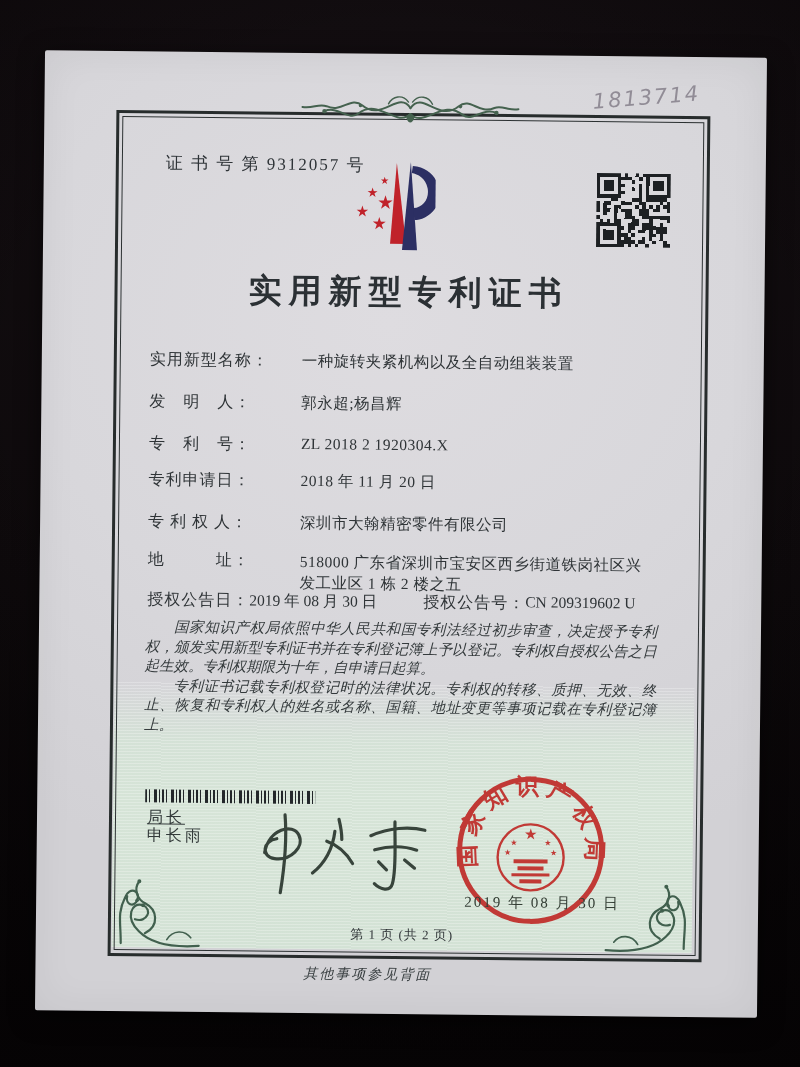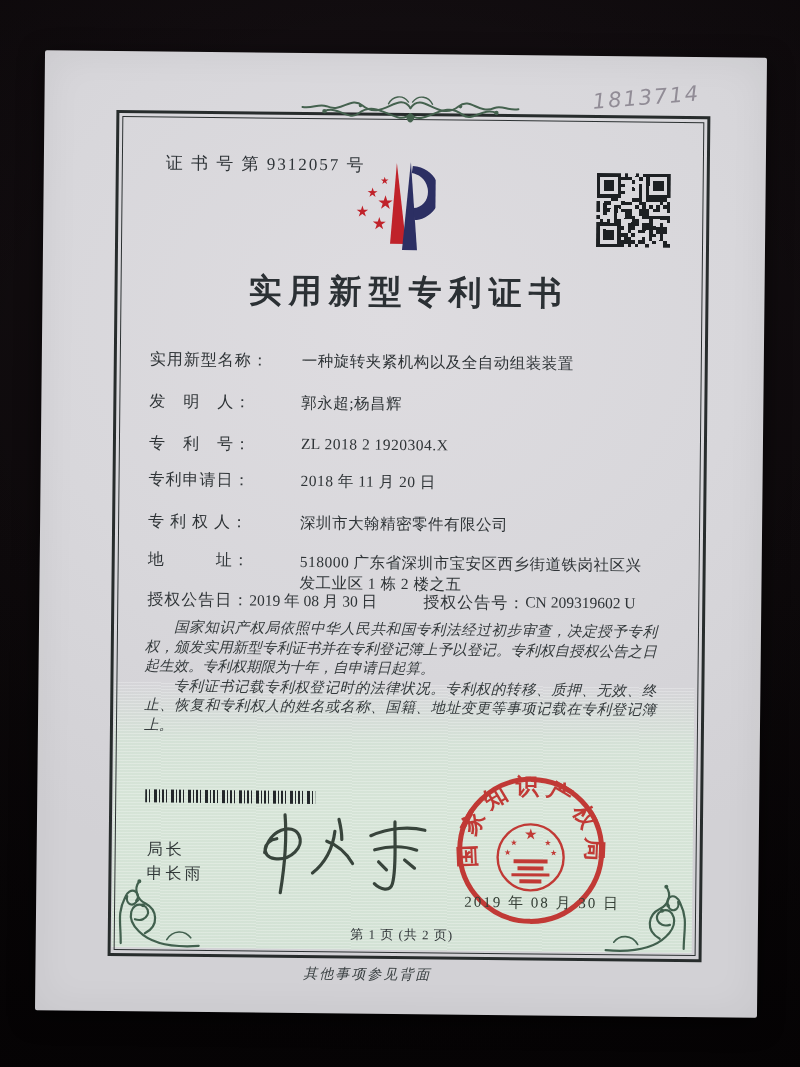--- a/index.html
+++ b/index.html
@@ -402,22 +402,22 @@
     <span class="val">CN 209319602 U</span>
   </div>
 
   <div class="abs paras">
     <p>国家知识产权局依照中华人民共和国专利法经过初步审查，决定授予专利权，颁发实用新型专利证书并在专利登记簿上予以登记。专利权自授权公告之日起生效。专利权期限为十年，自申请日起算。</p>
     <p>专利证书记载专利权登记时的法律状况。专利权的转移、质押、无效、终止、恢复和专利权人的姓名或名称、国籍、地址变更等事项记载在专利登记簿上。</p>
   </div>
 
   <div class="abs barcode"></div>
 
-  <div class="abs director" style="top:788px;">局长</div>
-  <div class="abs director" style="top:812px;">申长雨</div>
+  <div class="abs director" style="top:756px;text-decoration:underline;">局长</div>
+  <div class="abs director" style="top:774px;">申长雨</div>
 
   <div class="abs sig">
     <svg width="190" height="100" viewBox="0 0 190 100" fill="none" stroke="#27332b" stroke-width="3.2" stroke-linecap="round" stroke-linejoin="round" opacity=".9">
       <path d="M18,52 C22,28 46,22 52,34 C58,46 44,60 28,58 C14,56 16,40 30,38"></path>
       <path d="M38,14 C40,36 38,66 34,92"></path>
       <path d="M88,30 C86,48 78,62 66,72"></path>
       <path d="M80,40 C92,44 100,52 106,62"></path>
       <path d="M92,18 C94,26 95,32 95,38"></path>
       <path d="M124,34 C142,26 162,24 178,28"></path>
       <path d="M148,20 C148,44 150,68 146,82 C144,90 134,88 128,82"></path>

